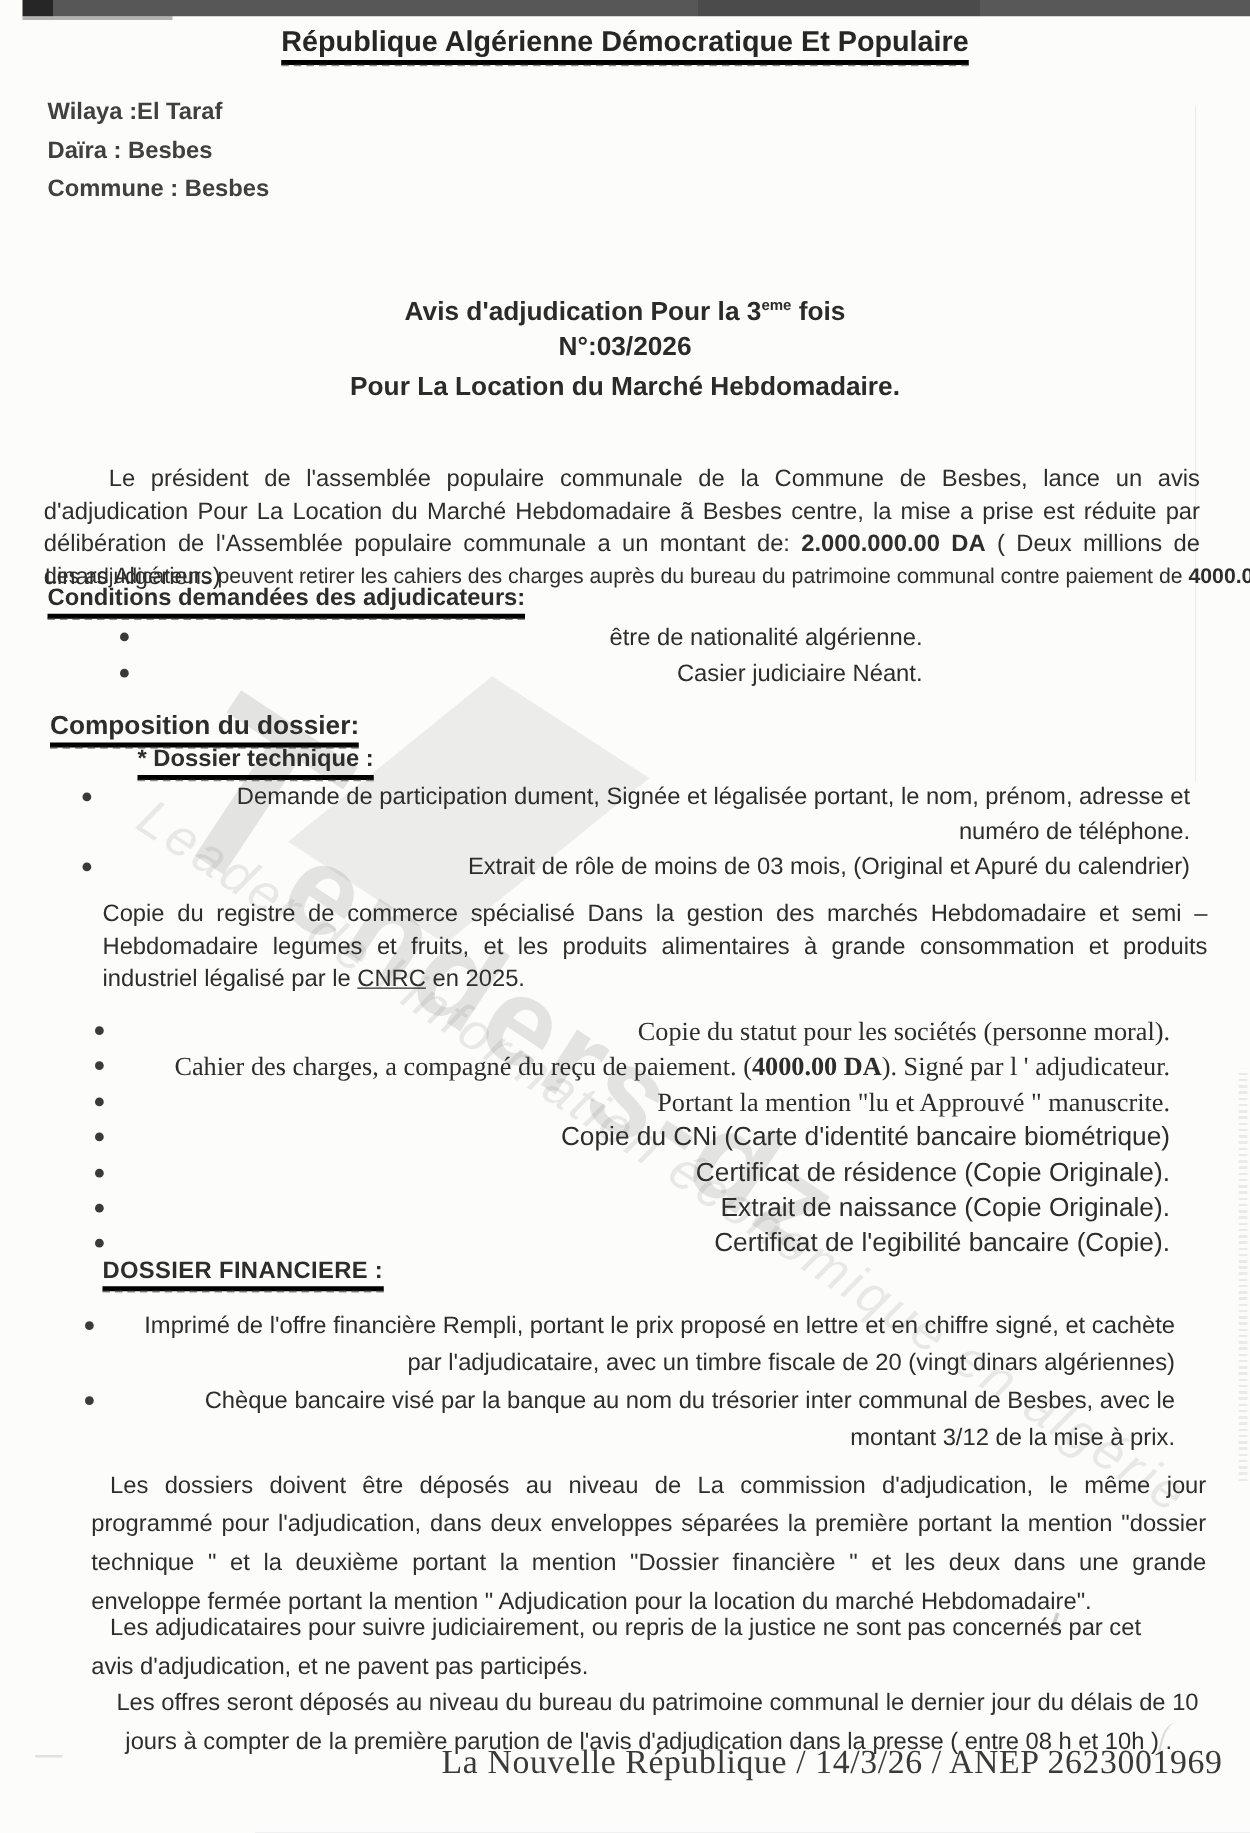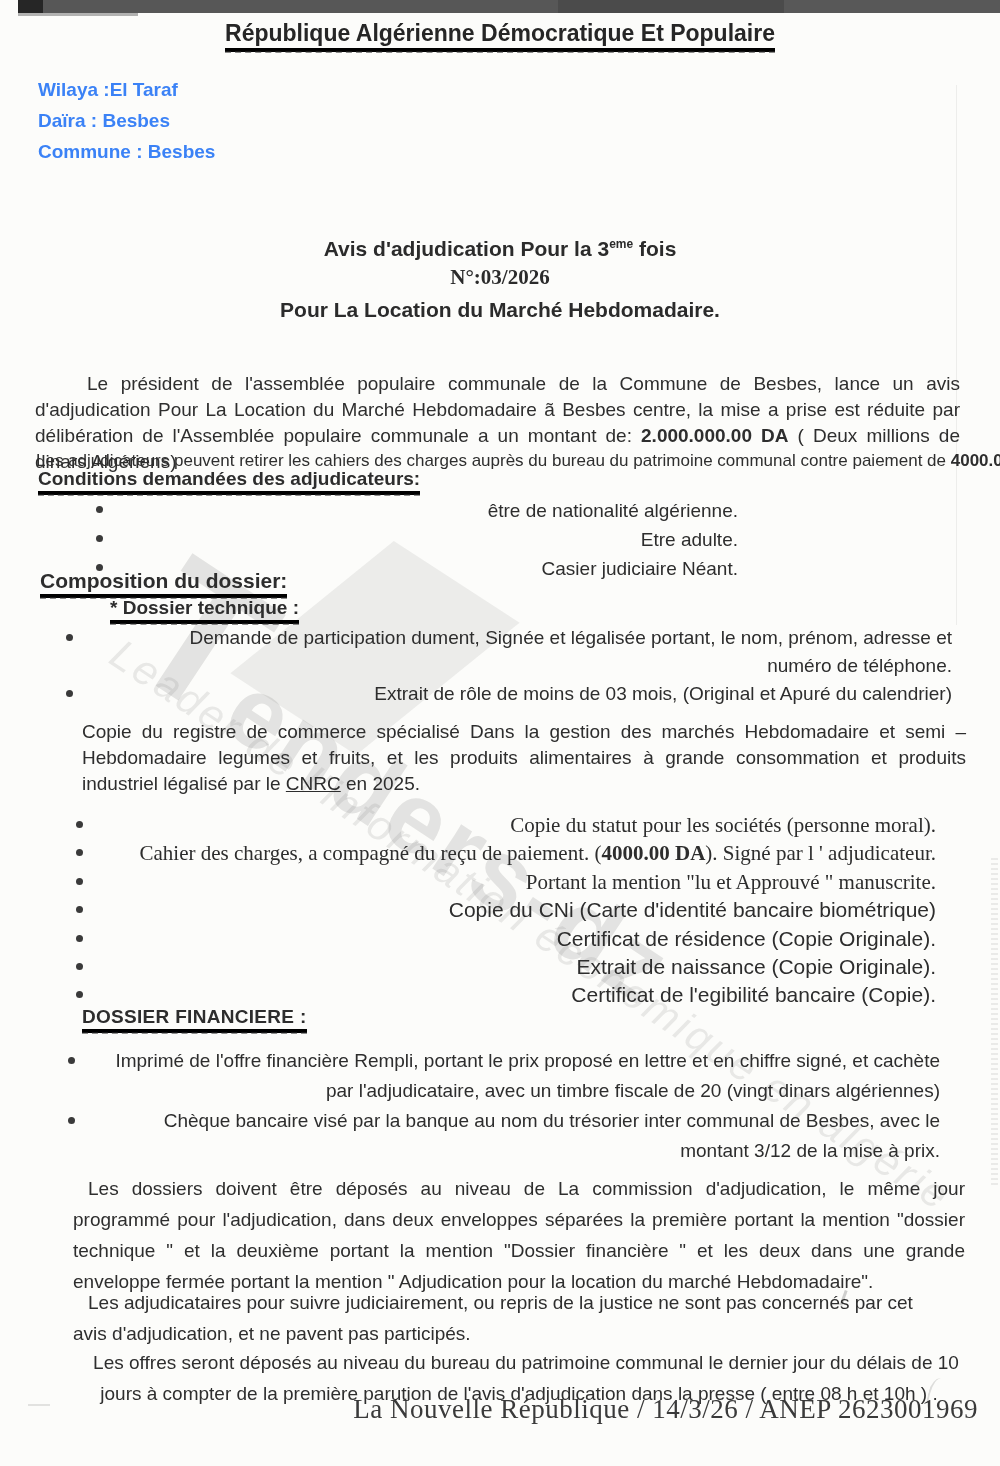--- a/index.html
+++ b/index.html
@@ -15,26 +15,26 @@
   .scan-bar{position:absolute;top:0;left:18px;right:0;height:13px;
     background:linear-gradient(90deg,#262626 0 2.5%,#575757 2.5% 55%,#4b4b4b 55% 78%,#585858 78% 100%);}
   .scan-bar-tail{position:absolute;top:13px;left:18px;width:120px;height:3px;background:rgba(40,40,40,.35);}
 
   
   .u2{display:inline-block;position:relative;border-bottom:4px solid #000000;padding-bottom:1px;}
   .u2::after{content:"";position:absolute;left:0;right:0;bottom:-5px;border-top:2px dashed rgba(47,47,47,.55);}
 
   .header-title{position:absolute;top:20px;left:0;width:100%;text-align:center;
     font-size:23px;font-weight:bold;color:#262626;}
-  .meta{position:absolute;left:38px;top:74px;font-size:19px;font-weight:bold;line-height:31px;color:#3b82f6;}
+  .meta{position:absolute;left:38px;top:74px;font-size:19px;font-weight:bold;line-height:31px;color:#404040;}
 
   .notice{position:absolute;left:0;top:237px;width:100%;text-align:center;font-weight:bold;color:#2b2b2b;}
   .notice .l1{font-size:21px;}
   .notice .l1 sup{font-size:12px;text-align:center;}
-  .notice .l2{font-size:21px;margin-top:4px;font-family:Liberation Serif, serif;}
+  .notice .l2{font-size:21px;margin-top:4px;font-family:Liberation Sans, sans-serif;}
   .notice .l3{font-size:21px;margin-top:8px;}
 
   .intro{position:absolute;left:35px;top:352px;width:925px;font-size:19px;line-height:26px;
     text-align:justify;text-indent:52px;color:#2e2e2e;}
   .retrait{position:absolute;left:36px;top:434px;width:950px;font-size:17px;white-space:nowrap;color:#2e2e2e;}
 
   .cond-h{position:absolute;left:38px;top:468px;font-size:19px;font-weight:bold;}
   .cond-list{position:absolute;left:38px;top:496px;width:700px;font-size:19px;line-height:29px;}
 
   .comp-h{position:absolute;left:40px;top:569px;font-size:21px;font-weight:bold;}
@@ -131,21 +131,20 @@
 
     <p class="intro"><span>Le président de l'assemblée populaire communale de la Commune de Besbes, lance un avis d'adjudication Pour La Location du Marché Hebdomadaire ã Besbes centre, la mise a prise est réduite par délibération de l'Assemblée populaire communale a un montant de:  </span><b>2.000.000.00 DA</b><span> ( Deux millions de dinars Algériens)</span></p>
     <p class="retrait"><span>Les adjudicateurs peuvent retirer  les cahiers des charges auprès  du bureau du patrimoine communal contre paiement de </span><b>4000.00 DA.</b></p>
 
     <div class="cond-h">
       <span class="u2">Conditions demandées des adjudicateurs:</span>
     </div>
     <div class="cond-list">
 
     <div class="li">être de nationalité algérienne.</div>
-        <div class="li">Etre adulte.</div>
         <div class="li">Casier judiciaire  Néant.</div>
       </div>
 
     <div class="comp-h">
       <span class="u2">Composition du dossier:</span>
     </div>
     <div class="sub-h">
       <span class="u2">* Dossier technique :</span>
     </div>
 

